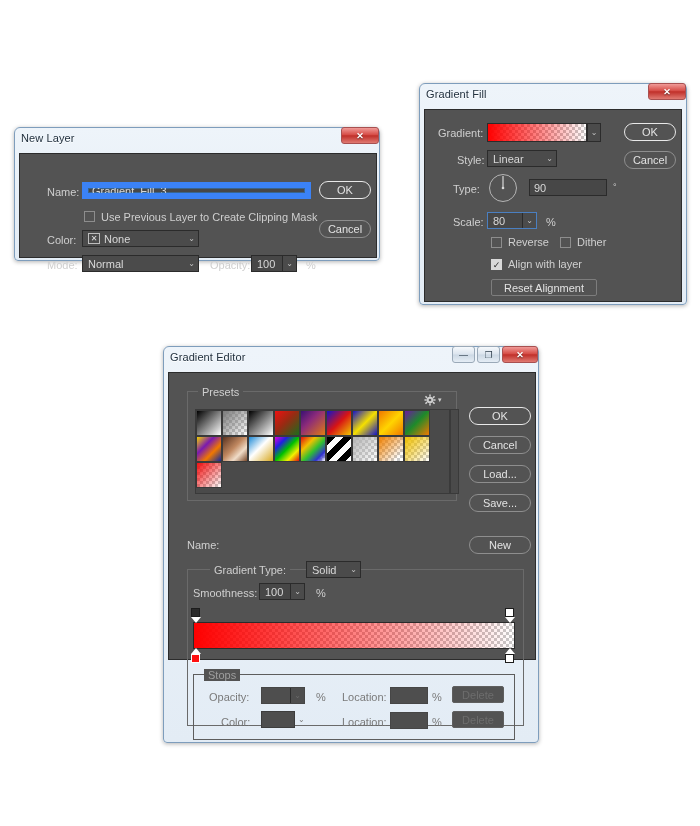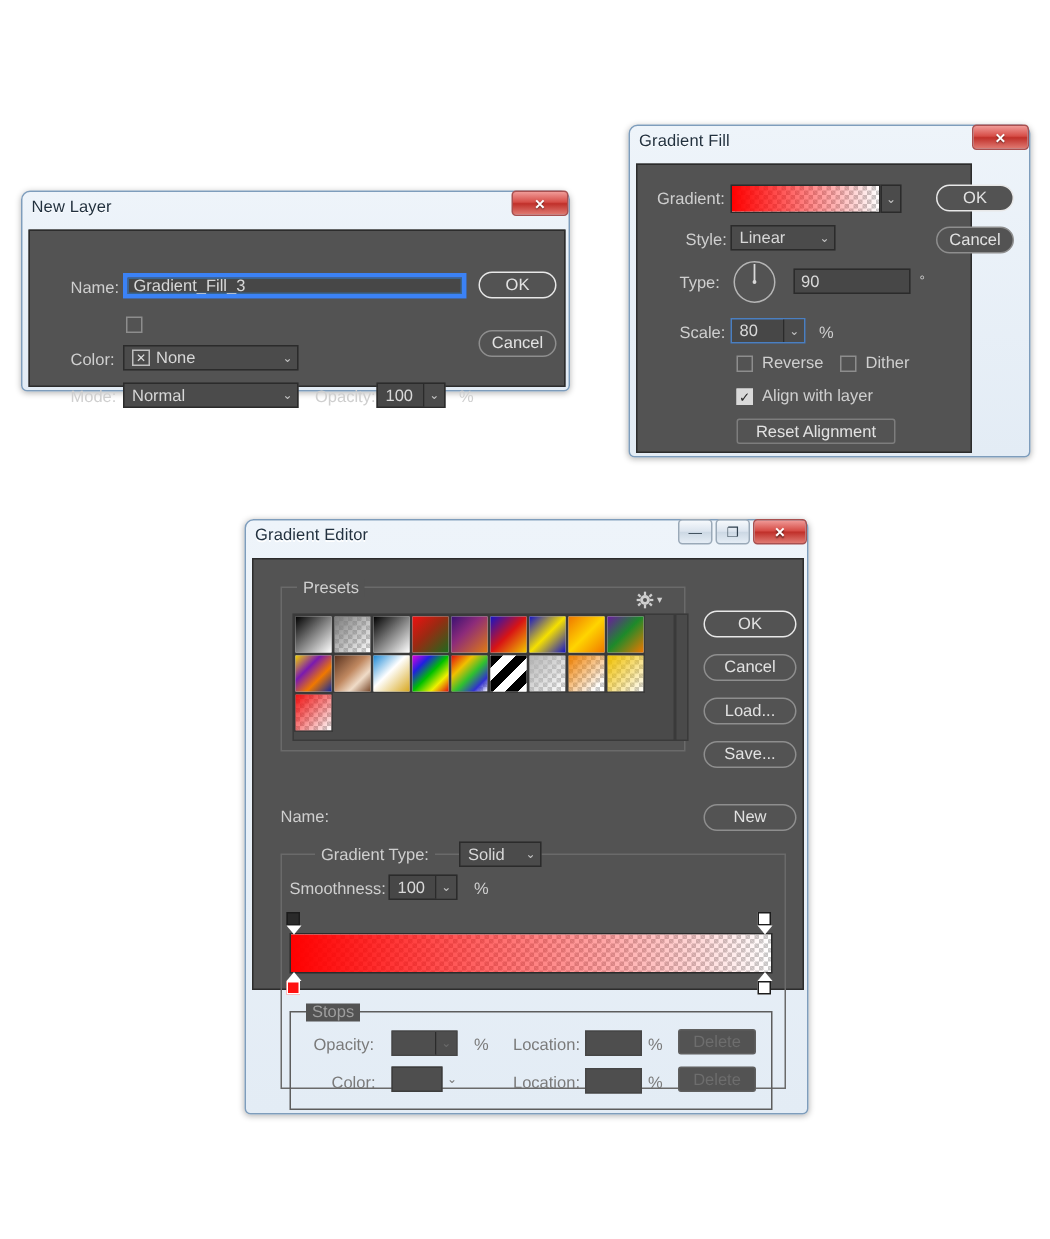--- a/index.html
+++ b/index.html
@@ -71,21 +71,21 @@
     background: #474747;
     border: 1px solid #2b2b2b;
     color: #d8d8d8;
     height: 17px;
     font-size: 11px;
     display: flex; align-items: center;
     padding: 0 4px;
     white-space: nowrap;
     overflow: hidden;
   }
-  .field.focus { border: 3px solid #3b82f6; box-shadow: inset 0 0 0 1px #39658f; }
+  .field.focus { border: 6px solid #3b82f6; box-shadow: inset 0 0 0 1px #39658f; }
   .field.disabled { background: #4e4e4e; border-color: #464646; color: #6d6d6d; }
 
   .combo {
     background: #4b4b4b;
     border: 1px solid #2b2b2b;
     height: 17px;
     display: flex; align-items: center;
     padding: 0 3px 0 5px;
     color: #d8d8d8;
     font-size: 11px;
@@ -153,21 +153,21 @@
     background-size: 6px 6px;
     background-position: 0 0, 3px 3px;
   }
 
   
   #new-layer { left: 14px; top: 127px; width: 366px; height: 134px; }
   #new-layer .panel { position:absolute; left:4px; top:25px; width:358px; height:105px; }
 
   
   #gradient-fill { left: 419px; top: 83px; width: 268px; height: 222px; }
-  #gradient-fill .panel { position:absolute; left:4px; top:25px; width:224px; height:193px; }
+  #gradient-fill .panel { position:absolute; left:4px; top:25px; width:258px; height:193px; }
 
   
   #gradient-editor { left: 163px; top: 346px; width: 376px; height: 397px; }
   #gradient-editor .panel { position:absolute; left:4px; top:25px; width:368px; height:288px; }
 
   .preset-cell { width:26px; height:26px; }
 
   .stop-top, .stop-bot { position:absolute; width:11px; }
   .swatch-sq { width:9px; height:9px; border:1px solid #1c1c1c; }
 
@@ -185,20 +185,21 @@
         <div class="cbtn close big">✕</div>
       </div>
     </div>
 
     <div class="panel">
 
       <span class="lbl abs" style="left:27px; top:32px;">Name:</span>
       <div class="field focus abs" style="left:62px; top:28px; width:229px;">Gradient_Fill_3</div>
 
       <div class="chk abs" style="left:64px; top:57px;"></div>
+      <span class="lbl abs" style="left:81px; top:57px;">Use Previous Layer to Create Clipping Mask</span>
 
       <span class="lbl abs" style="left:27px; top:80px;">Color:</span>
       <div class="combo abs" style="left:62px; top:76px; width:117px;">
         <span style="display:inline-flex;align-items:center;justify-content:center;width:12px;height:11px;border:1px solid #bdbdbd;font-size:8px;color:#e0e0e0;margin-right:4px;">✕</span>
         <span>None</span>
         <span class="caret">⌄</span>
       </div>
 
       <span class="lbl abs" style="left:27px; top:105px;">Mode:</span>
       <div class="combo abs" style="left:62px; top:101px; width:117px;">

